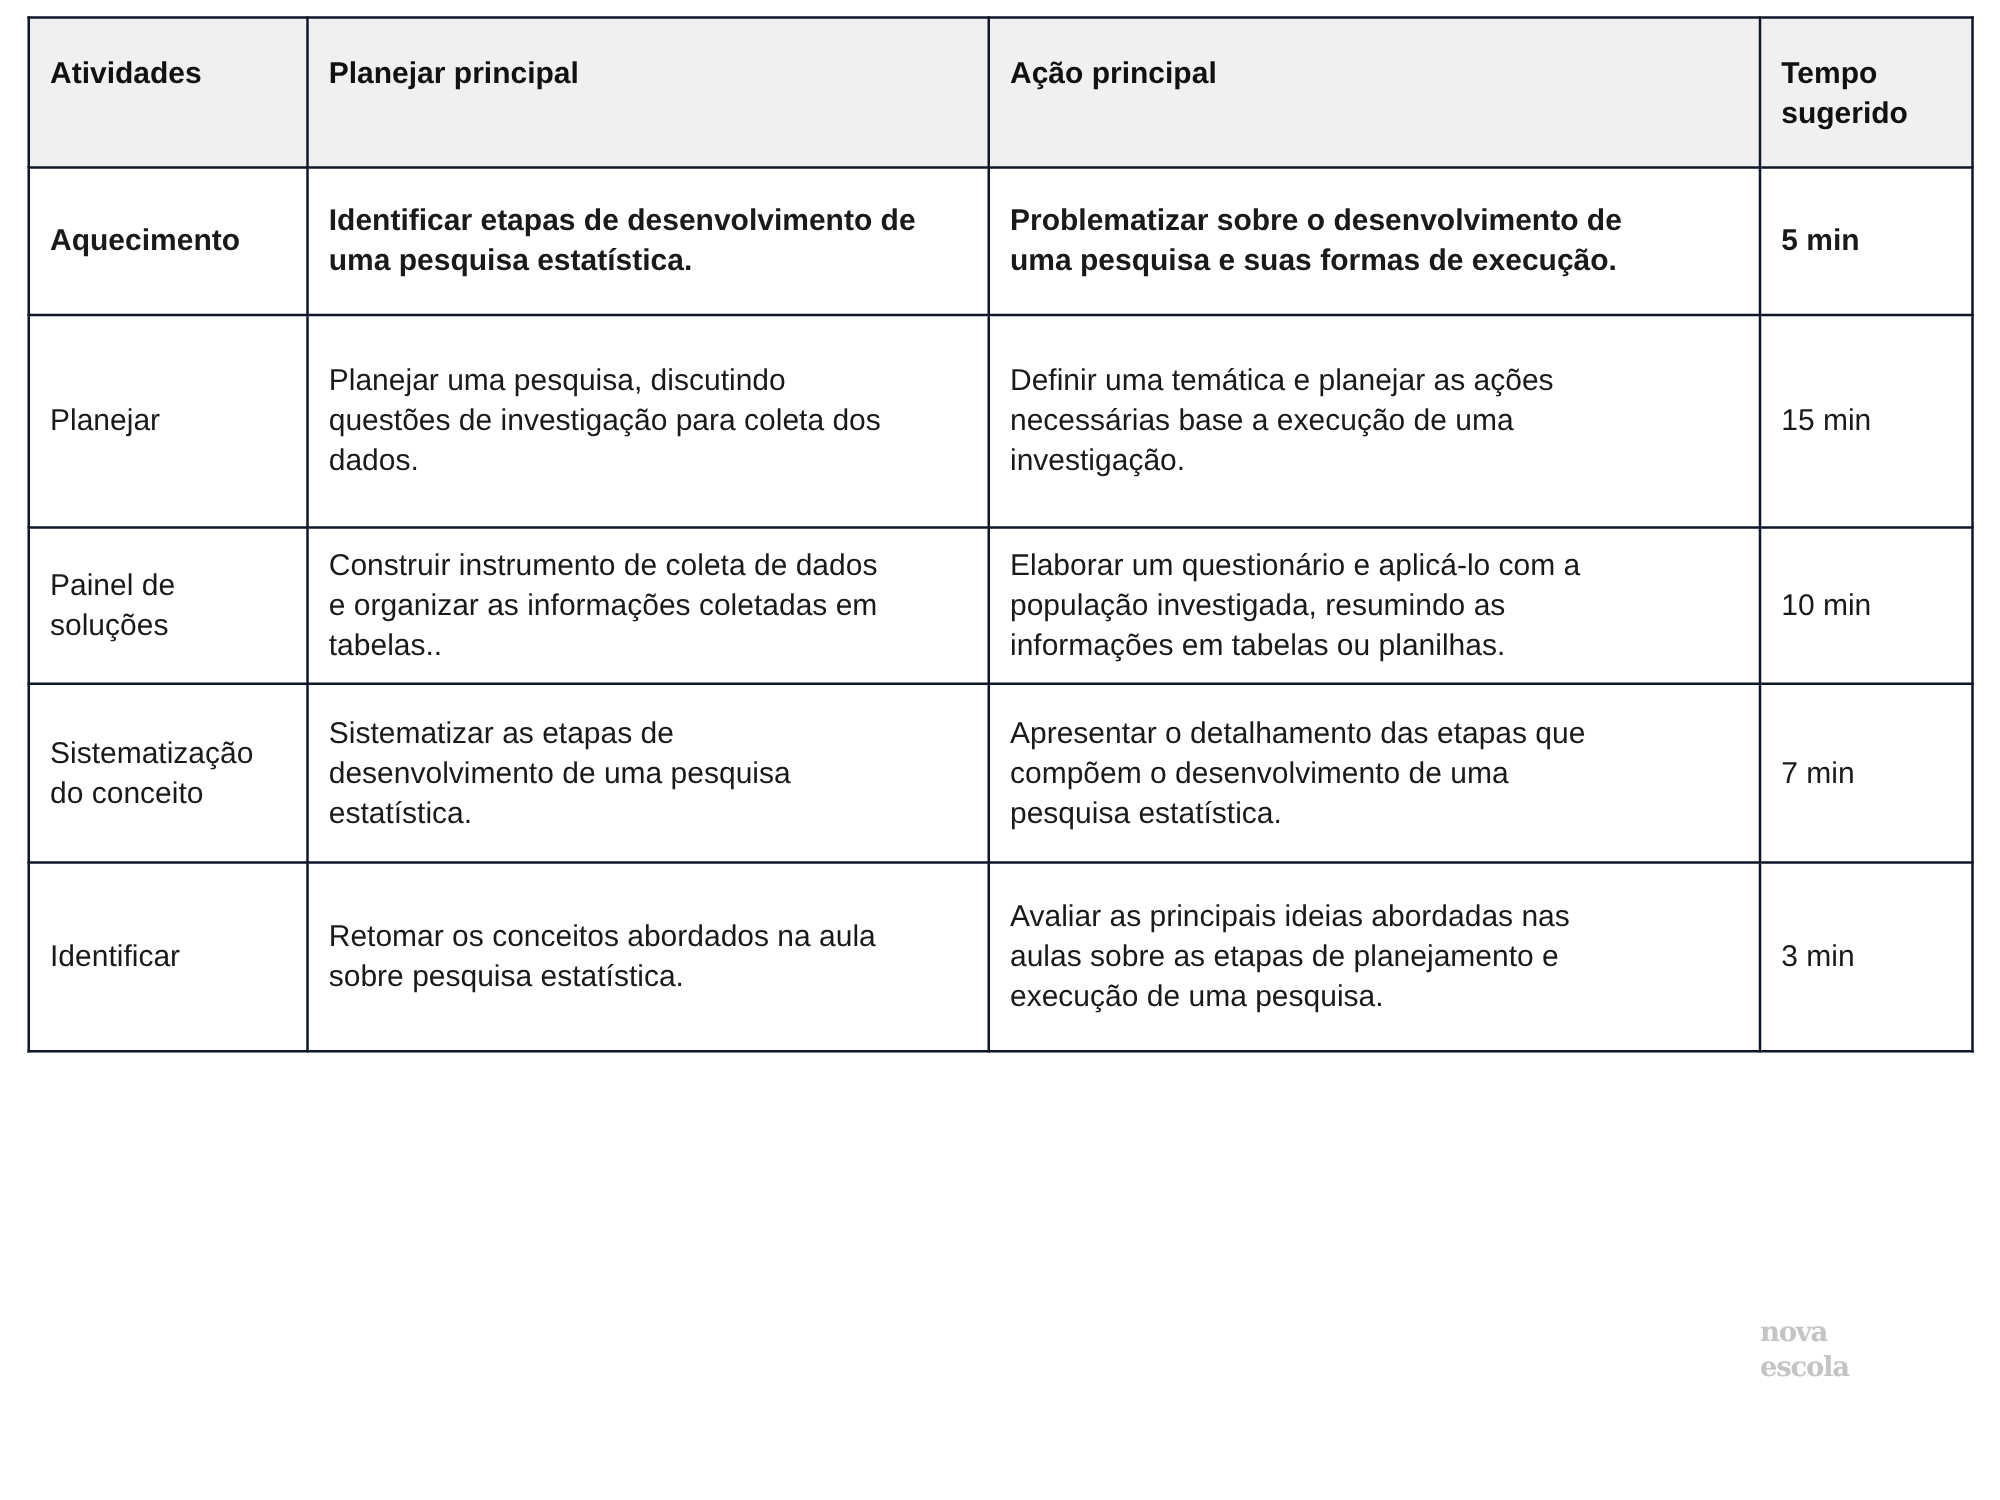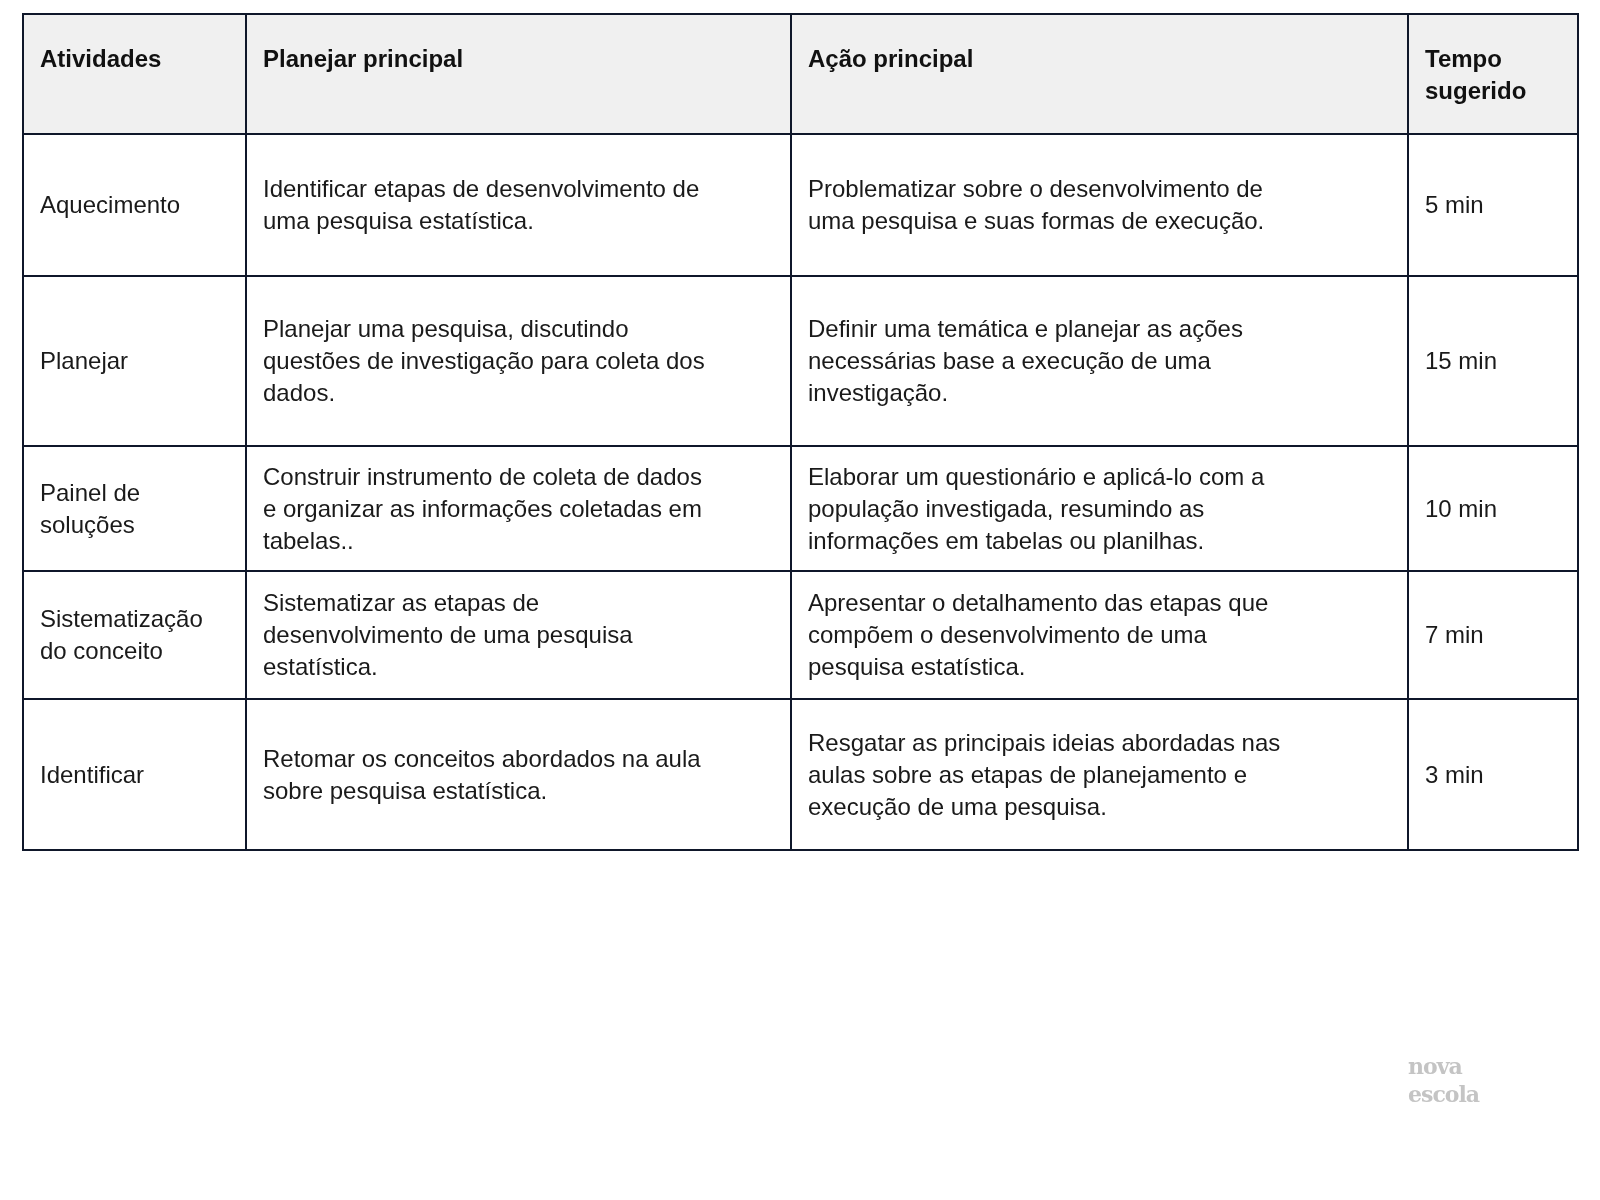--- a/index.html
+++ b/index.html
@@ -40,24 +40,24 @@
     padding: 28px 14px 10px 16px;
     height: 120px;
     color: #111111;
   }
   .lesson-table td {
     background: #ffffff;
     vertical-align: middle;
     padding: 10px 14px 10px 16px;
     color: #1a1a1a;
   }
-  tr.row-1 { height: 142px; }
+  tr.row-1 { height: 118px; font-weight: bold; }
   tr.row-2 { height: 170px; }
   tr.row-3 { height: 125px; }
-  tr.row-4 { height: 128px; }
+  tr.row-4 { height: 143px; }
   tr.row-5 { height: 151px; }
   tr.row-6 { height: 147px; }
   .logo {
     position: absolute;
     left: 1408px;
     top: 1052px;
     font-family: "DejaVu Serif", "Liberation Serif", serif;
     font-weight: 700;
     font-size: 22px;
     line-height: 28px;
@@ -125,21 +125,21 @@
 estatística.</td>
         <td>Apresentar o detalhamento das etapas que
 compõem o desenvolvimento de uma
 pesquisa estatística.</td>
         <td>7 min</td>
       </tr>
       <tr class="row-5">
         <td>Identificar</td>
         <td>Retomar os conceitos abordados na aula
 sobre pesquisa estatística.</td>
-        <td>Resgatar as principais ideias abordadas nas
+        <td>Avaliar as principais ideias abordadas nas
 aulas sobre as etapas de planejamento e
 execução de uma pesquisa.</td>
         <td>3 min</td>
       </tr>
     </tbody>
   </table>
 
   <div class="logo">nova
 escola</div>
 

